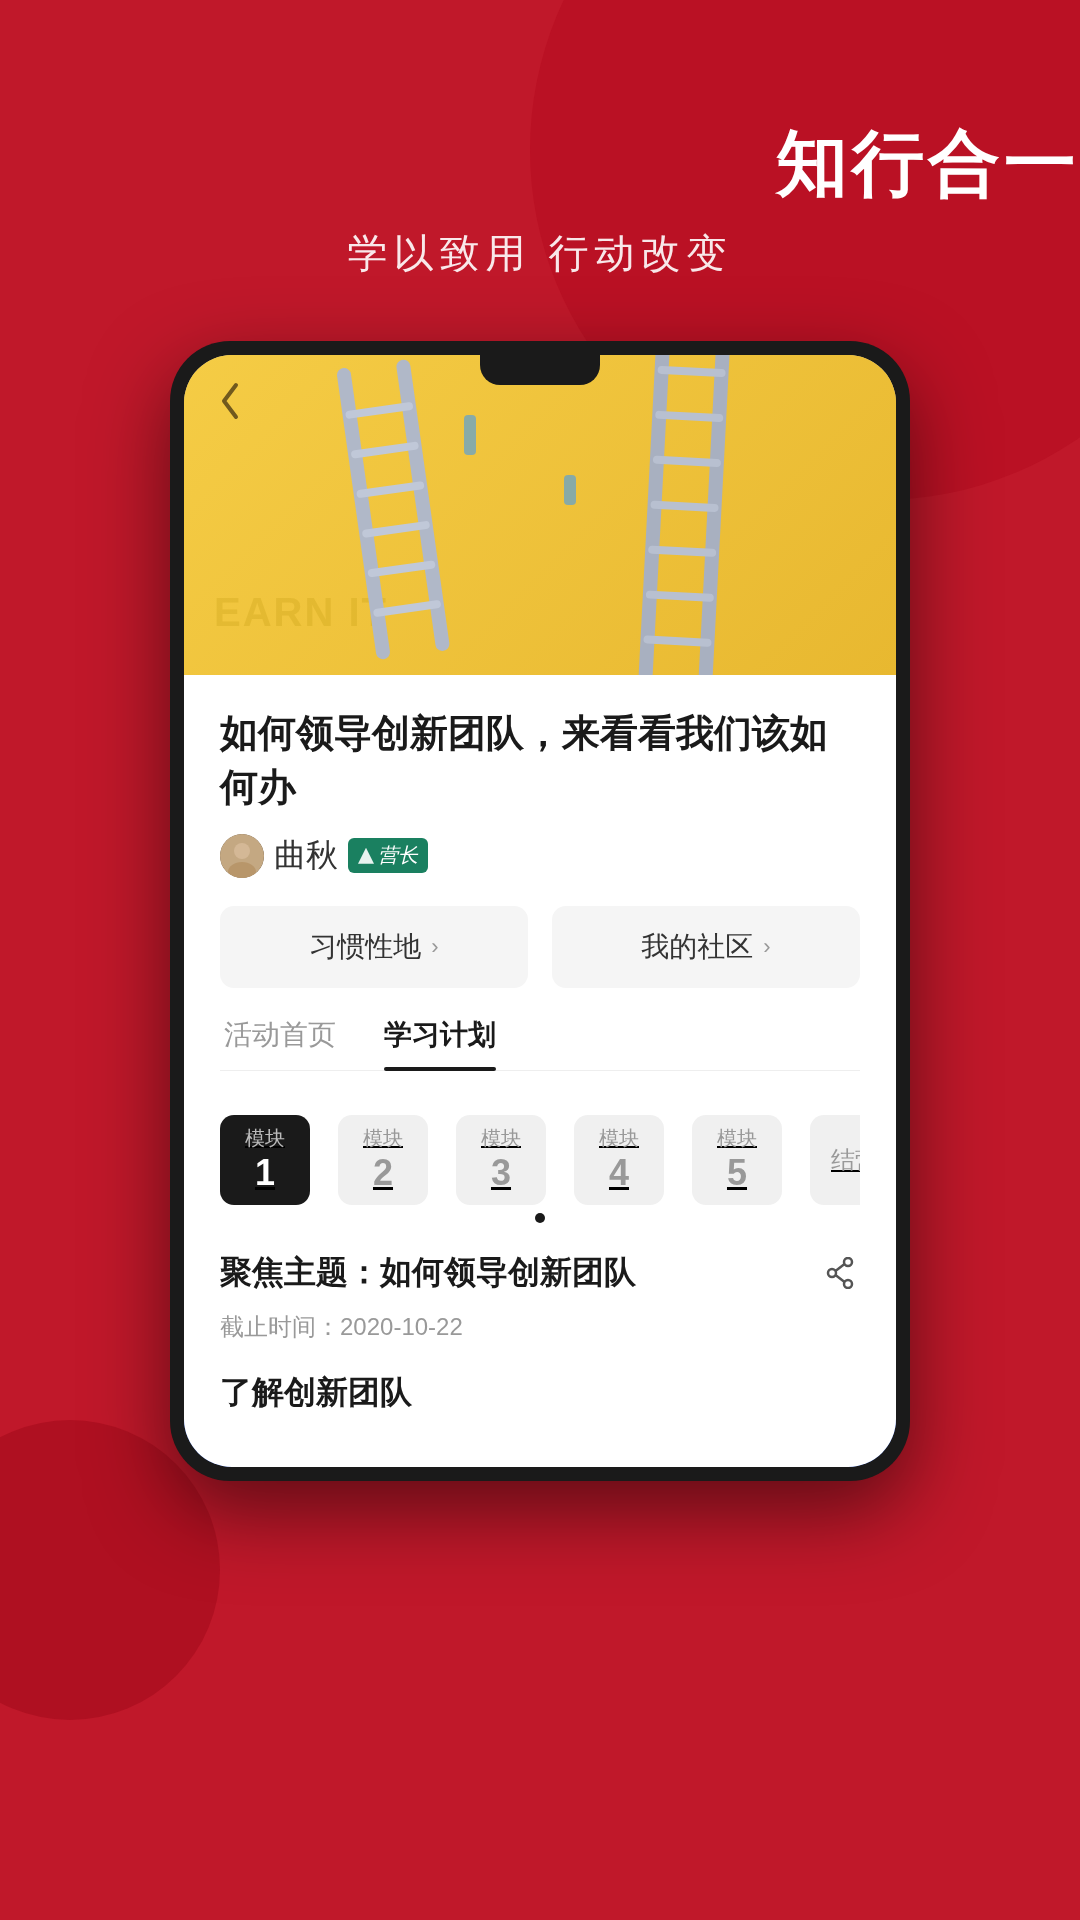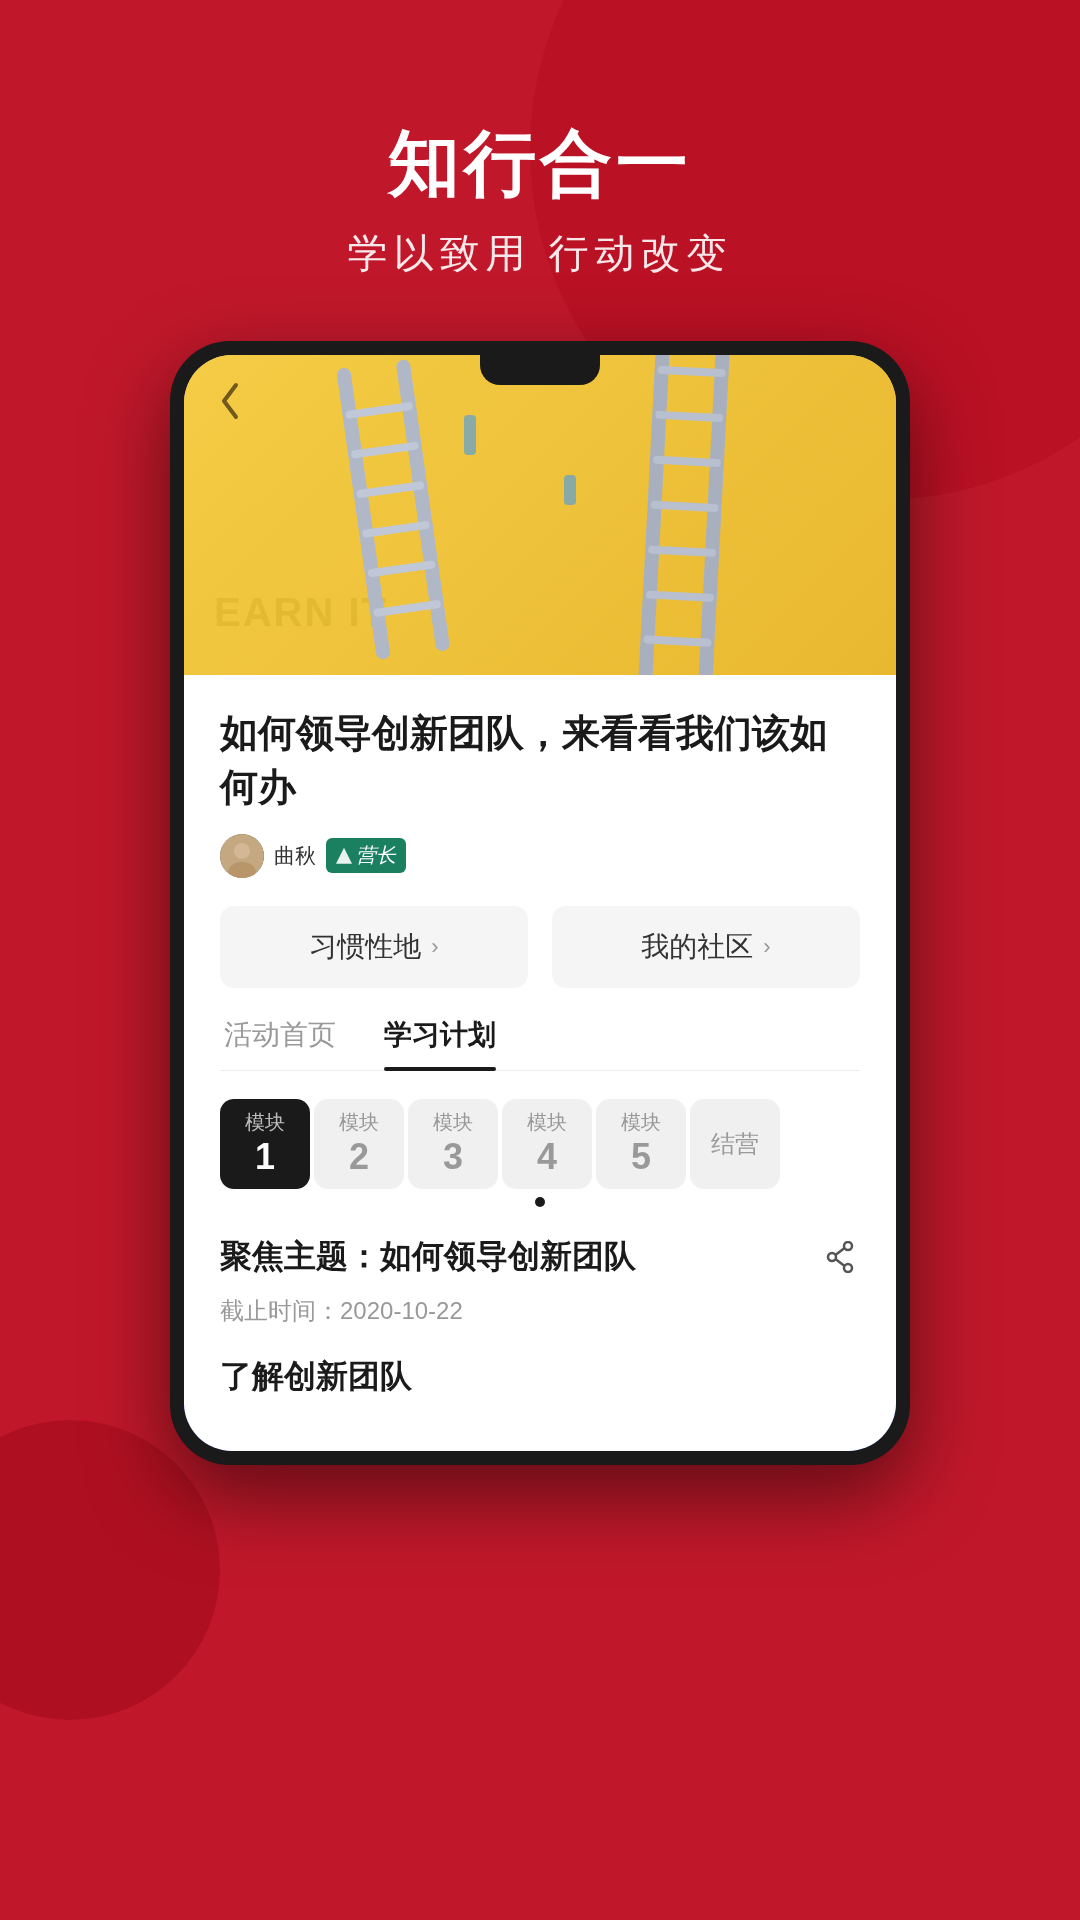--- a/index.html
+++ b/index.html
@@ -46,20 +46,21 @@
       padding-top: 120px;
       padding-bottom: 60px;
     }
 
     .header-main-title {
       font-size: 72px;
       font-weight: 700;
       color: #ffffff;
       letter-spacing: 4px;
       line-height: 1.2;
+      text-align: right;
     }
 
     .header-sub-title {
       font-size: 40px;
       font-weight: 400;
       color: rgba(255,255,255,0.9);
       margin-top: 20px;
       letter-spacing: 6px;
     }
 
@@ -169,21 +170,21 @@
       height: 44px;
       border-radius: 50%;
       background: linear-gradient(135deg, #8b7355, #6b5335);
       overflow: hidden;
       display: flex;
       align-items: center;
       justify-content: center;
     }
 
     .author-name {
-      font-size: 21px;
+      font-size: 32px;
       color: #333;
     }
 
     .author-badge {
       background: #1a8060;
       color: #fff;
       font-size: 20px;
       padding: 4px 10px;
       border-radius: 6px;
       display: flex;
@@ -228,21 +229,21 @@
     .nav-btn-chevron {
       font-size: 22px;
       color: #999;
     }
 
     
     .tabs-row {
       display: flex;
       align-items: center;
       gap: 48px;
-      margin-bottom: 28px;
+      margin-bottom: 44px;
       padding: 0 4px;
       border-bottom: 1px solid #eeeeee;
     }
 
     .tab-item {
       font-size: 28px;
       color: #999;
       padding-bottom: 16px;
       cursor: pointer;
       position: relative;
@@ -260,23 +261,24 @@
       left: 0;
       right: 0;
       height: 4px;
       background: #1a1a1a;
       border-radius: 2px;
     }
 
     
     .modules-row {
       display: flex;
-      gap: 4px;
+      gap: 28px;
       margin-bottom: 8px;
       overflow-x: auto;
+      text-decoration: underline;
     }
 
     .module-block {
       min-width: 90px;
       height: 90px;
       background: #f0f0f0;
       border-radius: 14px;
       display: flex;
       flex-direction: column;
       align-items: center;

